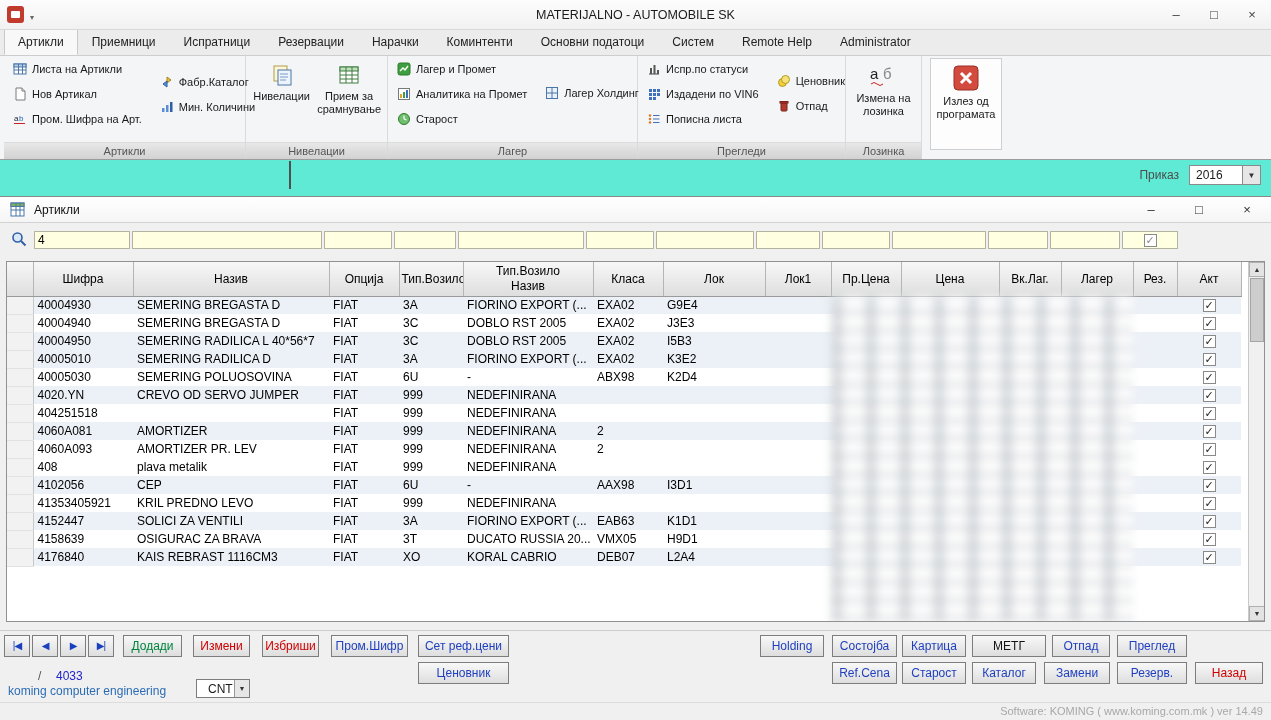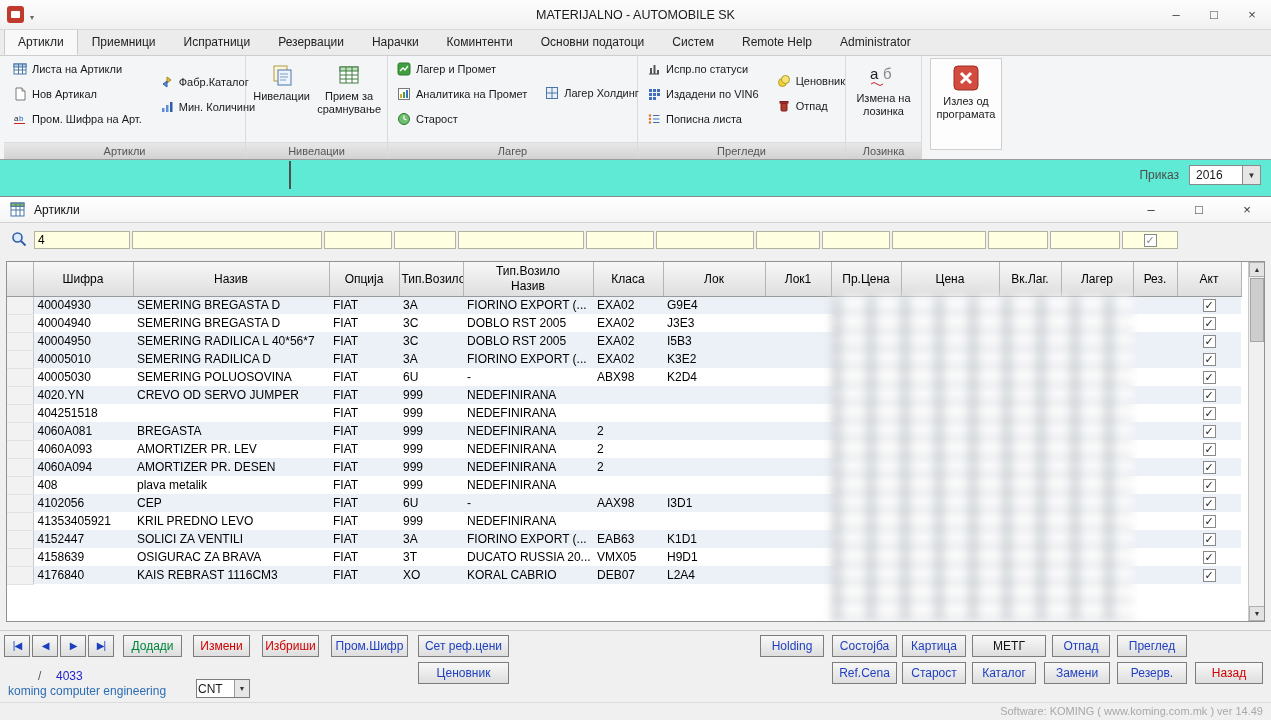--- a/index.html
+++ b/index.html
@@ -73,21 +73,21 @@
 
 
 .footer{position:relative;height:72px;background:#f0f0f0;border-top:1px solid #cdcdcd;flex:none}
 .fbtn{position:absolute;height:22px;background:linear-gradient(#f8f8f8,#dedede);border:1px solid #7d7d7d;font-size:12px;text-align:center;line-height:20px;cursor:default;white-space:nowrap;overflow:hidden}
 .fbtn.blue{color:#1f3fbf}.fbtn.red{color:#d00000}.fbtn.green{color:#00853d}.fbtn.black{color:#111}
 .fbtn.nav{color:#1a3fbf;font-size:10px;letter-spacing:-1px}
 .slash{position:absolute;left:38px;top:38px;color:#555}
 .count{position:absolute;left:56px;top:38px;color:#2222cc}
 .brand{position:absolute;left:8px;top:53px;color:#2b6cb5;font-size:12px}
 .mini-select{position:absolute;left:196px;top:48px;width:54px;height:19px;background:#fff;border:1px solid #7d7d7d;display:flex;align-items:center}
-.mini-select .txt{flex:1;padding-left:1px;font-size:12px}
+.mini-select .txt{flex:1;padding-left:11px;font-size:12px}
 .mini-select .arrow{width:15px;height:17px;background:#e6e6e6;border-left:1px solid #9a9a9a;font-size:7px;text-align:center;line-height:17px;color:#333}
 
 
 .statusbar{height:18px;background:#f0f0f0;border-top:1px solid #dcdcdc;text-align:right;padding-right:8px;line-height:16px;font-size:11px;color:#a8a8a8;flex:none}
 </style>
 </head>
 <body>
 
 <div class="app">
 
@@ -530,55 +530,38 @@
               <td></td>
               <td></td>
               <td></td>
               <td></td>
               <td></td>
               <td class="aktcell"><span class="cb">✓</span></td>
             </tr>
             <tr class="alt">
               <td class="selcell"></td>
               <td>4060A081</td>
-              <td>BREGASTA</td>
+              <td>AMORTIZER</td>
               <td>FIAT</td>
               <td>999</td>
               <td>NEDEFINIRANA</td>
               <td>2</td>
               <td></td>
               <td></td>
               <td></td>
               <td></td>
               <td></td>
               <td></td>
               <td></td>
               <td class="aktcell"><span class="cb">✓</span></td>
             </tr>
             <tr>
               <td class="selcell"></td>
               <td>4060A093</td>
               <td>AMORTIZER PR. LEV</td>
-              <td>FIAT</td>
-              <td>999</td>
-              <td>NEDEFINIRANA</td>
-              <td>2</td>
-              <td></td>
-              <td></td>
-              <td></td>
-              <td></td>
-              <td></td>
-              <td></td>
-              <td></td>
-              <td class="aktcell"><span class="cb">✓</span></td>
-            </tr>
-            <tr class="alt">
-              <td class="selcell"></td>
-              <td>4060A094</td>
-              <td>AMORTIZER PR. DESEN</td>
               <td>FIAT</td>
               <td>999</td>
               <td>NEDEFINIRANA</td>
               <td>2</td>
               <td></td>
               <td></td>
               <td></td>
               <td></td>
               <td></td>
               <td></td>

